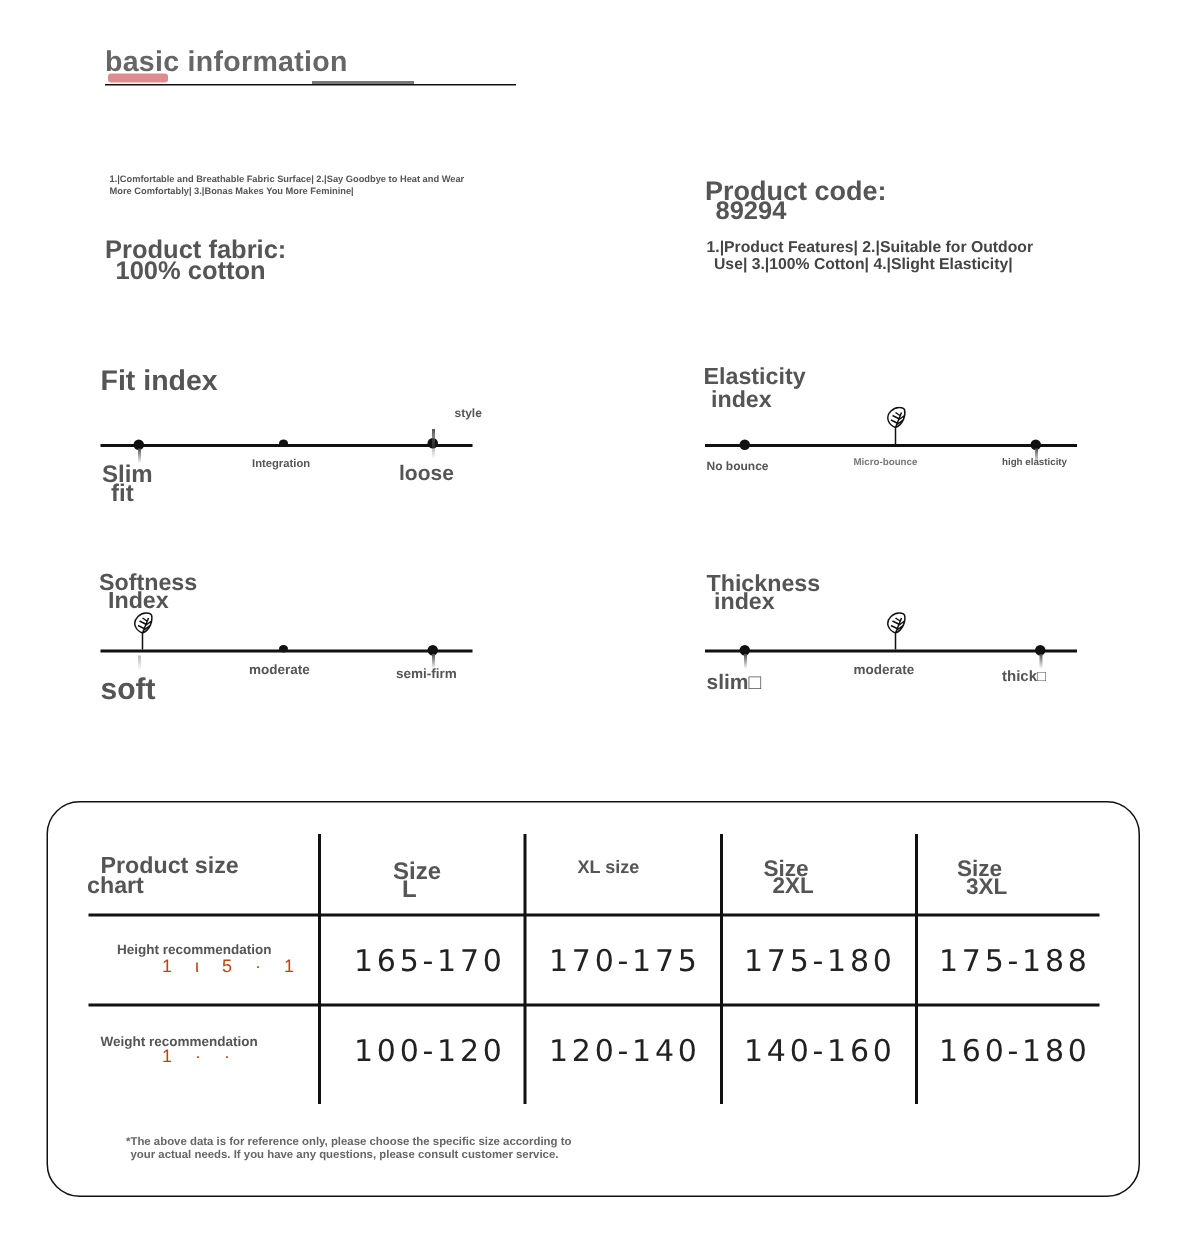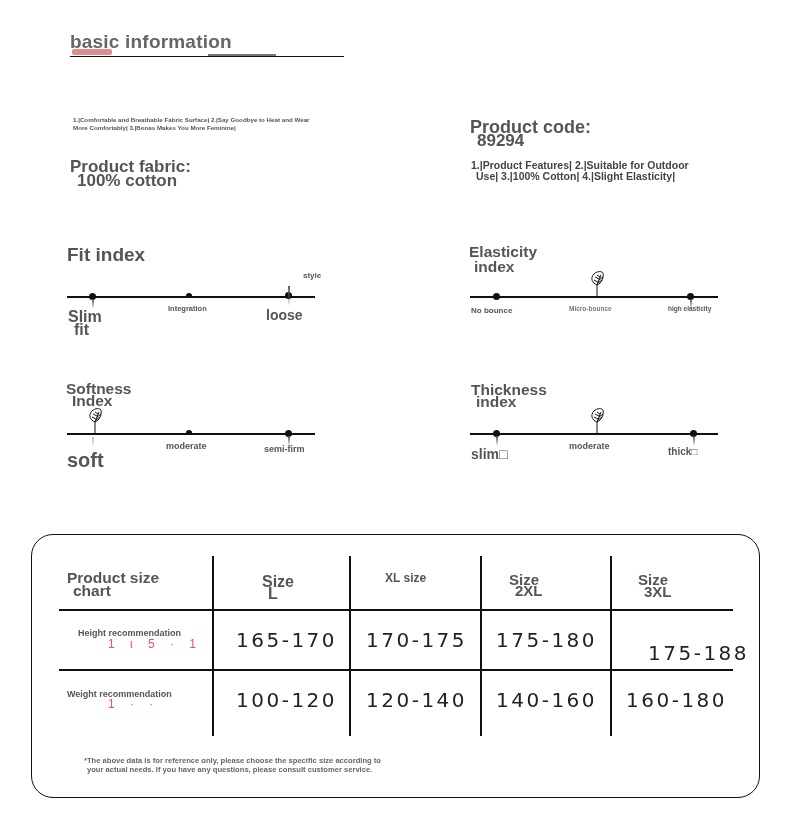--- a/index.html
+++ b/index.html
@@ -32,21 +32,21 @@
   .lbl { font-weight: bold; color: #555; white-space: nowrap; }
   .feather { width: 18px; height: 26px; }
 
   
   #table-box { left: 31px; top: 534px; width: 727px; height: 262px; border: 1.5px solid #111; border-radius: 22px; }
   .vline { width: 1.5px; background: #111; }
   .hline { height: 1.5px; background: #111; }
   .th { font-weight: bold; color: #555; line-height: 13px; }
   .num { font-family: "DejaVu Sans", sans-serif; font-size: 20px; color: #222; letter-spacing: 2.5px; }
   .rowlbl { font-size: 9px; font-weight: bold; color: #555; }
-  .ghost { font-size: 12px; color: #ec4899; letter-spacing: 6px; }
+  .ghost { font-size: 12px; color: #c2410c; letter-spacing: 6px; }
   #footnote { left: 84px; top: 756px; width: 380px; font-size: 7.6px; font-weight: bold; color: #666; line-height: 9px; }
 </style>
 </head>
 <body>
 
 <div class="abs" id="hdr-accent"></div>
 <div class="abs" id="hdr-title">basic information</div>
 <div class="abs" id="hdr-line2"></div>
 <div class="abs" id="hdr-line"></div>
 
@@ -126,40 +126,40 @@
 <div class="abs" id="table-box"></div>
 
 <div class="abs vline" style="left:212px;top:556px;height:180px;"></div>
 <div class="abs vline" style="left:349px;top:556px;height:180px;"></div>
 <div class="abs vline" style="left:480px;top:556px;height:180px;"></div>
 <div class="abs vline" style="left:610px;top:556px;height:180px;"></div>
 <div class="abs hline" style="left:59px;top:609px;width:674px;"></div>
 <div class="abs hline" style="left:59px;top:669px;width:674px;"></div>
 
 <div class="abs th" style="left:67px;top:571px;font-size:15.5px;text-align:center;">Product size</div>
-<div class="abs th" style="left:73px;top:584px;font-size:15.5px;">chart</div>
+<div class="abs th" style="left:58px;top:584px;font-size:15.5px;">chart</div>
 
 <div class="abs th" style="left:262px;top:575px;font-size:16px;">Size</div>
 <div class="abs th" style="left:268px;top:587px;font-size:16px;">L</div>
 
 <div class="abs th" style="left:385px;top:572px;font-size:12px;">XL size</div>
 
 <div class="abs th" style="left:509px;top:574px;font-size:15px;line-height:12px;">Size</div>
 <div class="abs th" style="left:515px;top:585px;font-size:15px;line-height:12px;">2XL</div>
 
 <div class="abs th" style="left:638px;top:574px;font-size:15px;line-height:12px;">Size</div>
 <div class="abs th" style="left:644px;top:586px;font-size:15px;line-height:12px;">3XL</div>
 
 <div>
   <div class="abs rowlbl" style="left:68px;top:628px;margin-left:10px;">Height recommendation</div>
   <div class="abs ghost" style="left:108px;top:637px;">1 ι 5 · 1</div>
   <div class="abs num" style="left:236px;top:628px;">165-170</div>
   <div class="abs num" style="left:366px;top:628px;">170-175</div>
   <div class="abs num" style="left:496px;top:628px;">175-180</div>
-  <div class="abs num" style="left:626px;top:641px;margin-left:22px;">175-188</div>
+  <div class="abs num" style="left:626px;top:628px;">175-188</div>
 </div>
 
 <div>
   <div class="abs rowlbl" style="left:67px;top:689px;">Weight recommendation</div>
   <div class="abs ghost" style="left:108px;top:697px;">1 · ·</div>
   <div class="abs num" style="left:236px;top:688px;">100-120</div>
   <div class="abs num" style="left:366px;top:688px;">120-140</div>
   <div class="abs num" style="left:496px;top:688px;">140-160</div>
   <div class="abs num" style="left:626px;top:688px;">160-180</div>
 </div>

